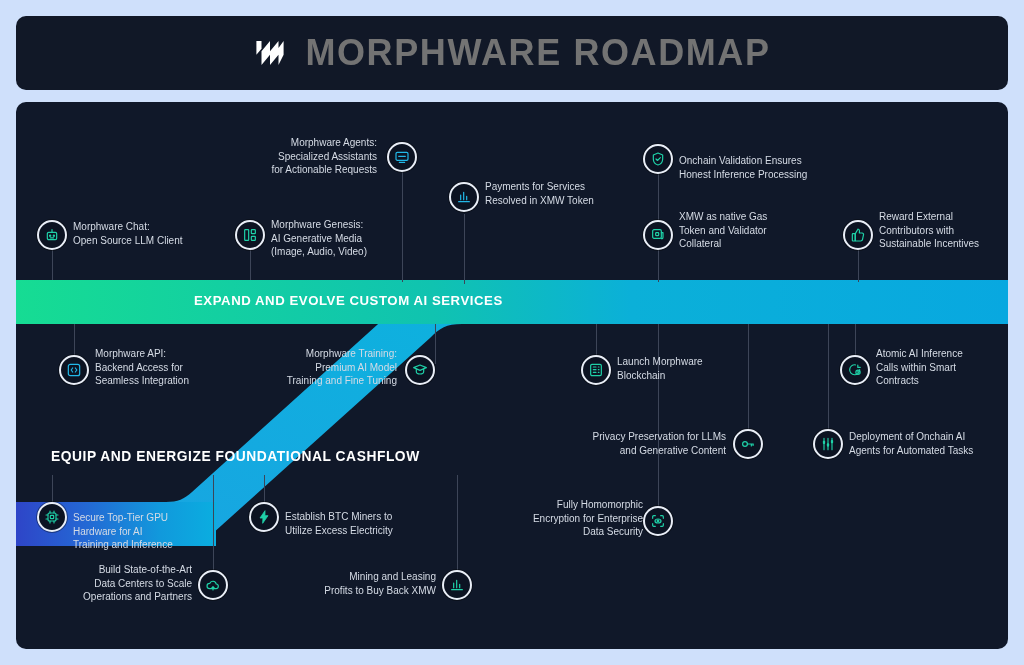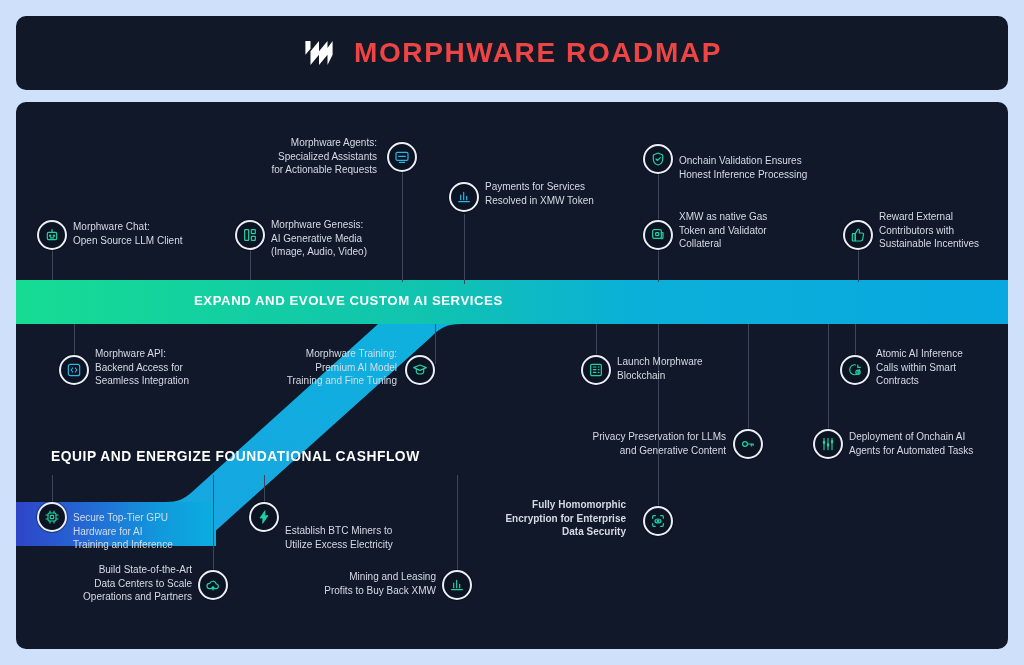--- a/index.html
+++ b/index.html
@@ -16,22 +16,22 @@
   .header-card {
     position: absolute; left: 16px; top: 16px;
     width: 992px; height: 74px;
     background: #111827;
     border-radius: 10px;
     display: flex; align-items: center; justify-content: center;
     gap: 18px;
   }
   .logo { width: 34px; height: 34px; flex: 0 0 auto; display:block; }
   .header-title {
-    color: #ef4444;
-    font-size: 28px;
+    color: #737373;
+    font-size: 36px;
     font-weight: bold;
     letter-spacing: 1.6px;
   }
 
   
   .main-card {
     position: absolute; left: 16px; top: 102px;
     width: 992px; height: 547px;
     background: #101829;
     border-radius: 10px;
@@ -361,21 +361,21 @@
 
     <div class="stem" style="left:642px; top:222px; height:196px;"></div>
     <div class="node">
       <div class="marker" style="left:627px; top:404px;">
         <svg viewBox="0 0 24 24" fill="none" stroke="#1fd1a8" stroke-width="1.8" stroke-linecap="round" stroke-linejoin="round">
           <path d="M4 8V5.5A1.5 1.5 0 015.5 4H8M16 4h2.5A1.5 1.5 0 0120 5.5V8M20 16v2.5a1.5 1.5 0 01-1.5 1.5H16M8 20H5.5A1.5 1.5 0 014 18.5V16"></path>
           <ellipse cx="12" cy="12" rx="4.5" ry="3"></ellipse>
           <circle cx="12" cy="12" r="1.3" fill="#1fd1a8"></circle>
         </svg>
       </div>
-      <div class="label left" style="left:435px; top:396px; width:175px;font-weight:bold;">Fully Homomorphic
+      <div class="label left" style="left:452px; top:396px; width:175px;">Fully Homomorphic
 Encryption for Enterprise
 Data Security</div>
     </div>
 
     <div class="stem" style="left:36px; top:373px; height:30px;"></div>
     <div class="node">
       <div class="marker" style="left:21px; top:400px;">
         <svg viewBox="0 0 24 24" fill="none" stroke="#1fd1a8" stroke-width="1.7" stroke-linecap="round" stroke-linejoin="round">
           <rect x="6" y="6" width="12" height="12" rx="2"></rect>
           <rect x="9.5" y="9.5" width="5" height="5" rx="1"></rect>
@@ -400,21 +400,21 @@
 Operations and Partners</div>
     </div>
 
     <div class="stem" style="left:248px; top:373px; height:30px;"></div>
     <div class="node">
       <div class="marker" style="left:233px; top:400px;">
         <svg viewBox="0 0 24 24" fill="#1fd1a8" stroke="#1fd1a8" stroke-width="1.2" stroke-linejoin="round">
           <path d="M13.5 2.5L6 13.5h4.4L10 21.5 18 10h-4.6z"></path>
         </svg>
       </div>
-      <div class="label right" style="left:269px; top:422px; width:190px;">Establish BTC Miners to
+      <div class="label right" style="left:269px; top:408px; width:190px;">Establish BTC Miners to
 Utilize Excess Electricity</div>
     </div>
 
     <div class="stem" style="left:441px; top:373px; height:98px;"></div>
     <div class="node">
       <div class="marker" style="left:426px; top:468px;">
         <svg viewBox="0 0 24 24" fill="none" stroke="#1fd1a8" stroke-width="1.8" stroke-linecap="round" stroke-linejoin="round">
           <path d="M4 19h16"></path>
             <path d="M7 16V9M11.5 16V5M16 16v-5"></path>
         </svg>

